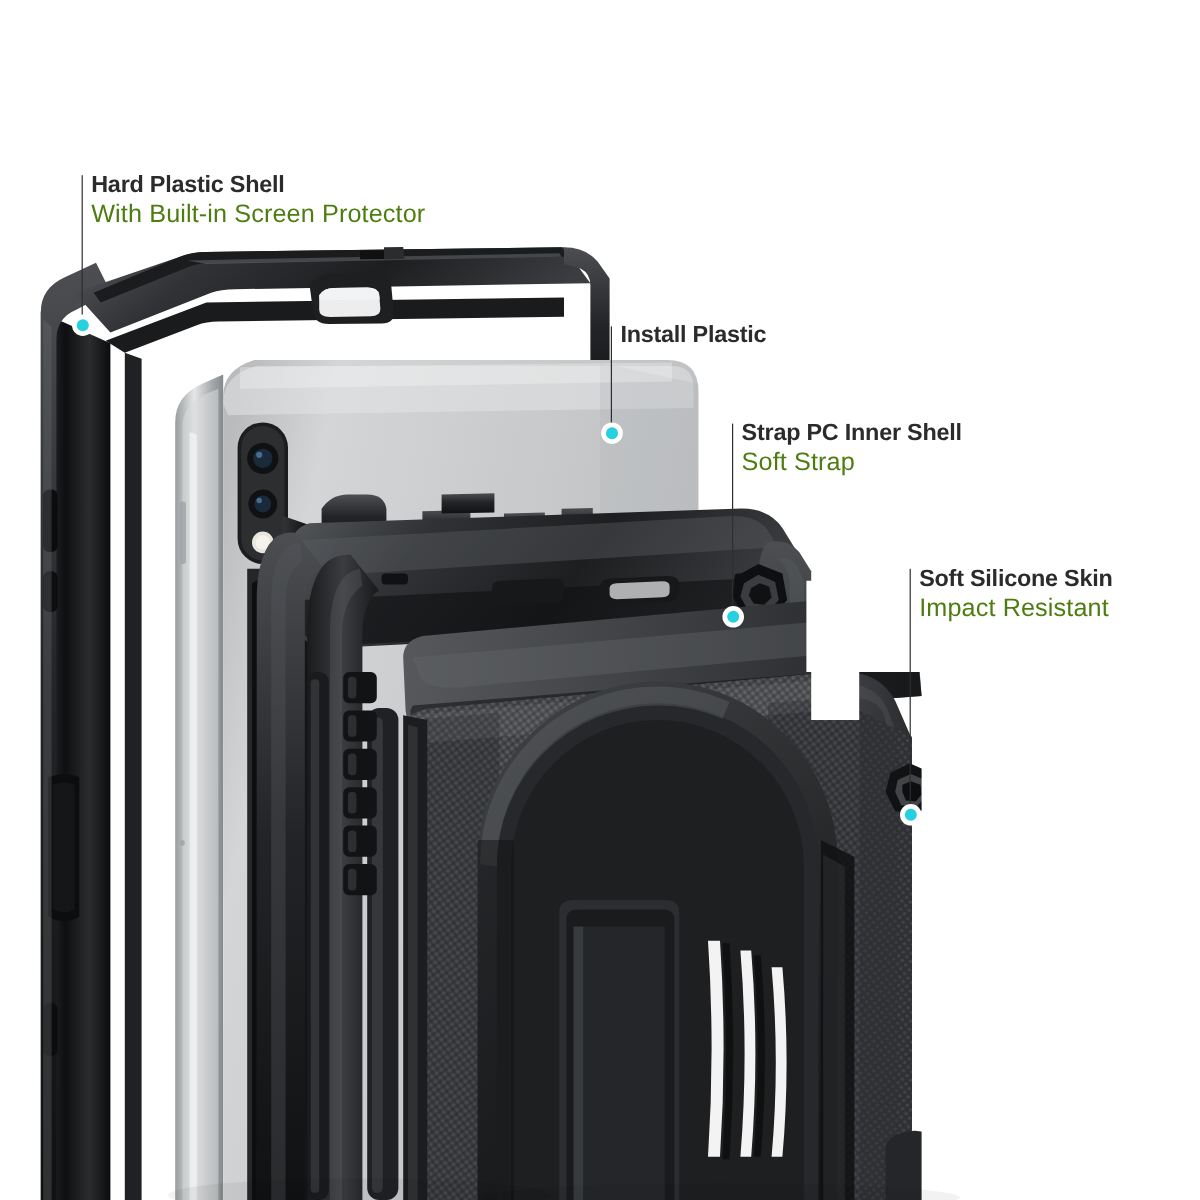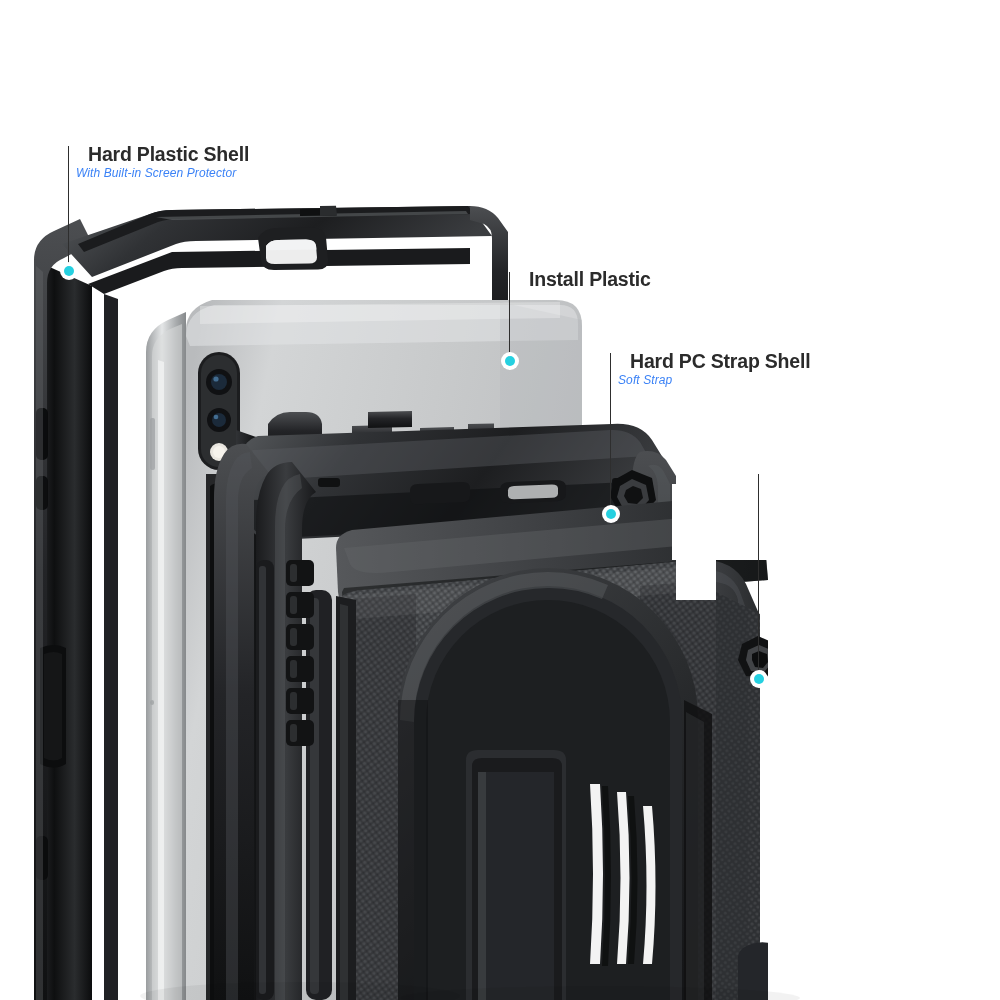--- a/index.html
+++ b/index.html
@@ -33,30 +33,28 @@
     position: absolute;
     z-index: 40;
   }
   .callout-title {
     font-weight: bold;
     font-size: 19.5px;
     letter-spacing: -0.2px;
     color: #2b2b2b;
     line-height: 1.16;
     white-space: nowrap;
-    margin-left: 12px;
   }
   .callout-sub {
-    font-size: 12px;
-    color: #3b82f6;
+    font-size: 21px;
+    color: #4d7c0f;
     line-height: 1.28;
     letter-spacing: 0.1px;
     white-space: nowrap;
     font-weight: normal;
-    font-style: italic;
   }
   .leader-line {
     position: absolute;
     width: 1px;
     background: #2e2e2e;
     z-index: 35;
   }
   .leader-dot {
     position: absolute;
     width: 18px;
@@ -386,22 +384,26 @@
     </div>
   <div class="callout" style="left:517px; top:268px;">
     <div class="callout-title">Install Plastic</div>
   </div>
 
   <div class="leader-line" style="left:610px; top:353px; height:161px;"></div>
   <div class="leader-dot" style="left:602px; top:505px;">
       <i></i>
     </div>
   <div class="callout" style="left:618px; top:350px;">
-    <div class="callout-title">Hard PC Strap Shell</div>
+    <div class="callout-title">Strap PC Inner Shell</div>
     <div class="callout-sub">Soft Strap</div>
   </div>
 
   <div class="leader-line" style="left:758px; top:474px; height:206px;"></div>
   <div class="leader-dot" style="left:750px; top:670px;">
       <i></i>
     </div>
+  <div class="callout" style="left:766px; top:471px;">
+    <div class="callout-title">Soft Silicone Skin</div>
+    <div class="callout-sub">Impact Resistant</div>
+  </div>
 
 </div>
 
 </body></html>

